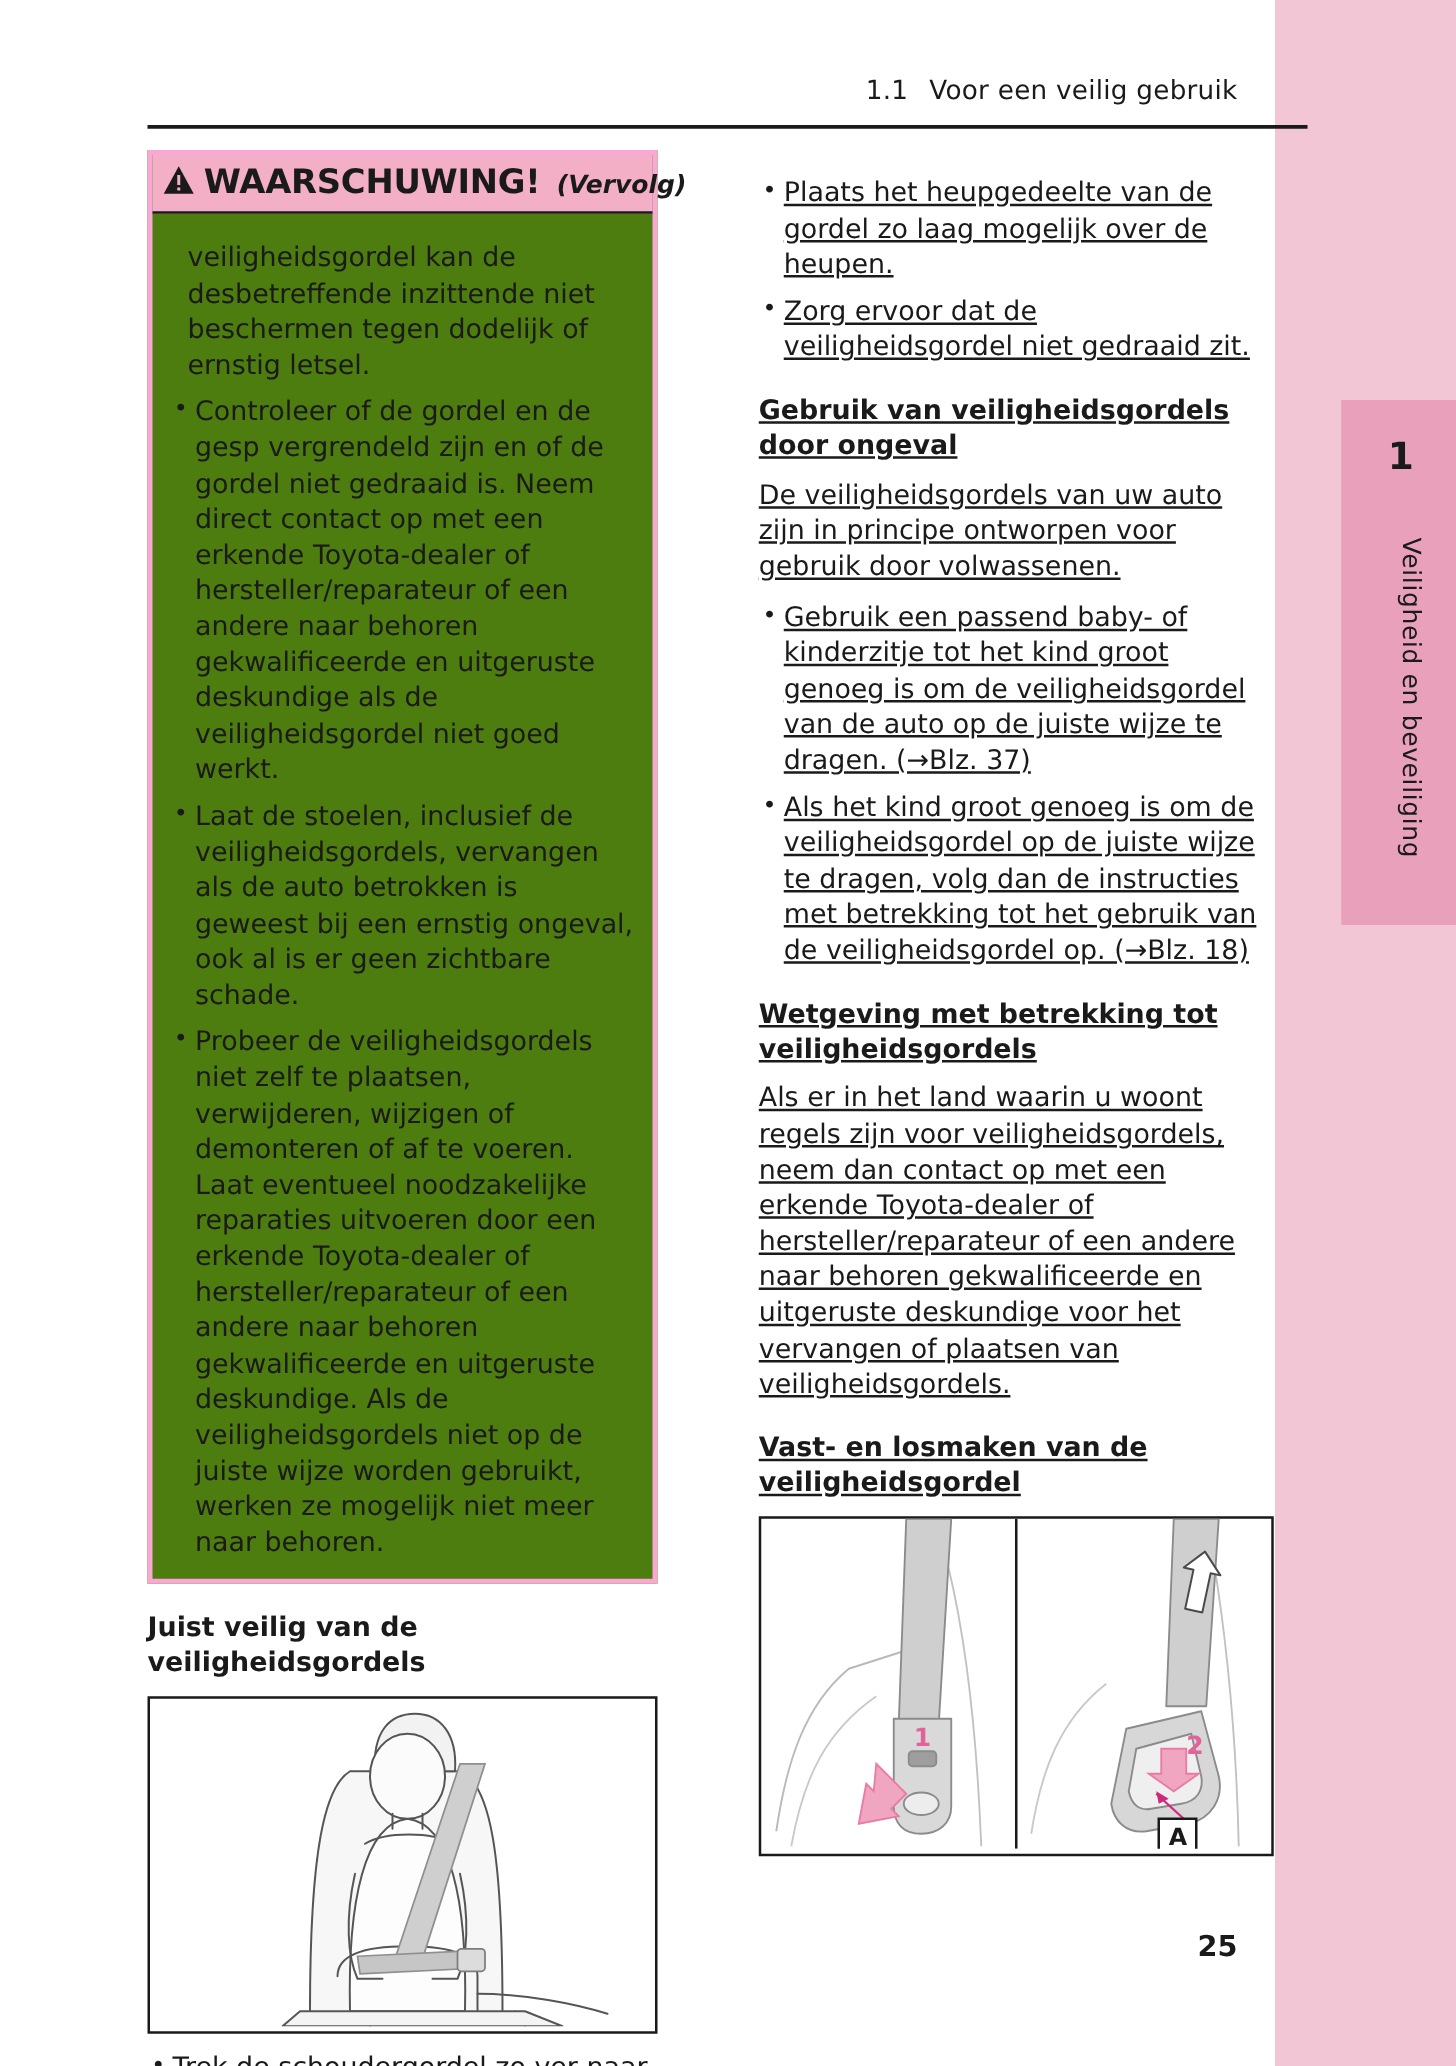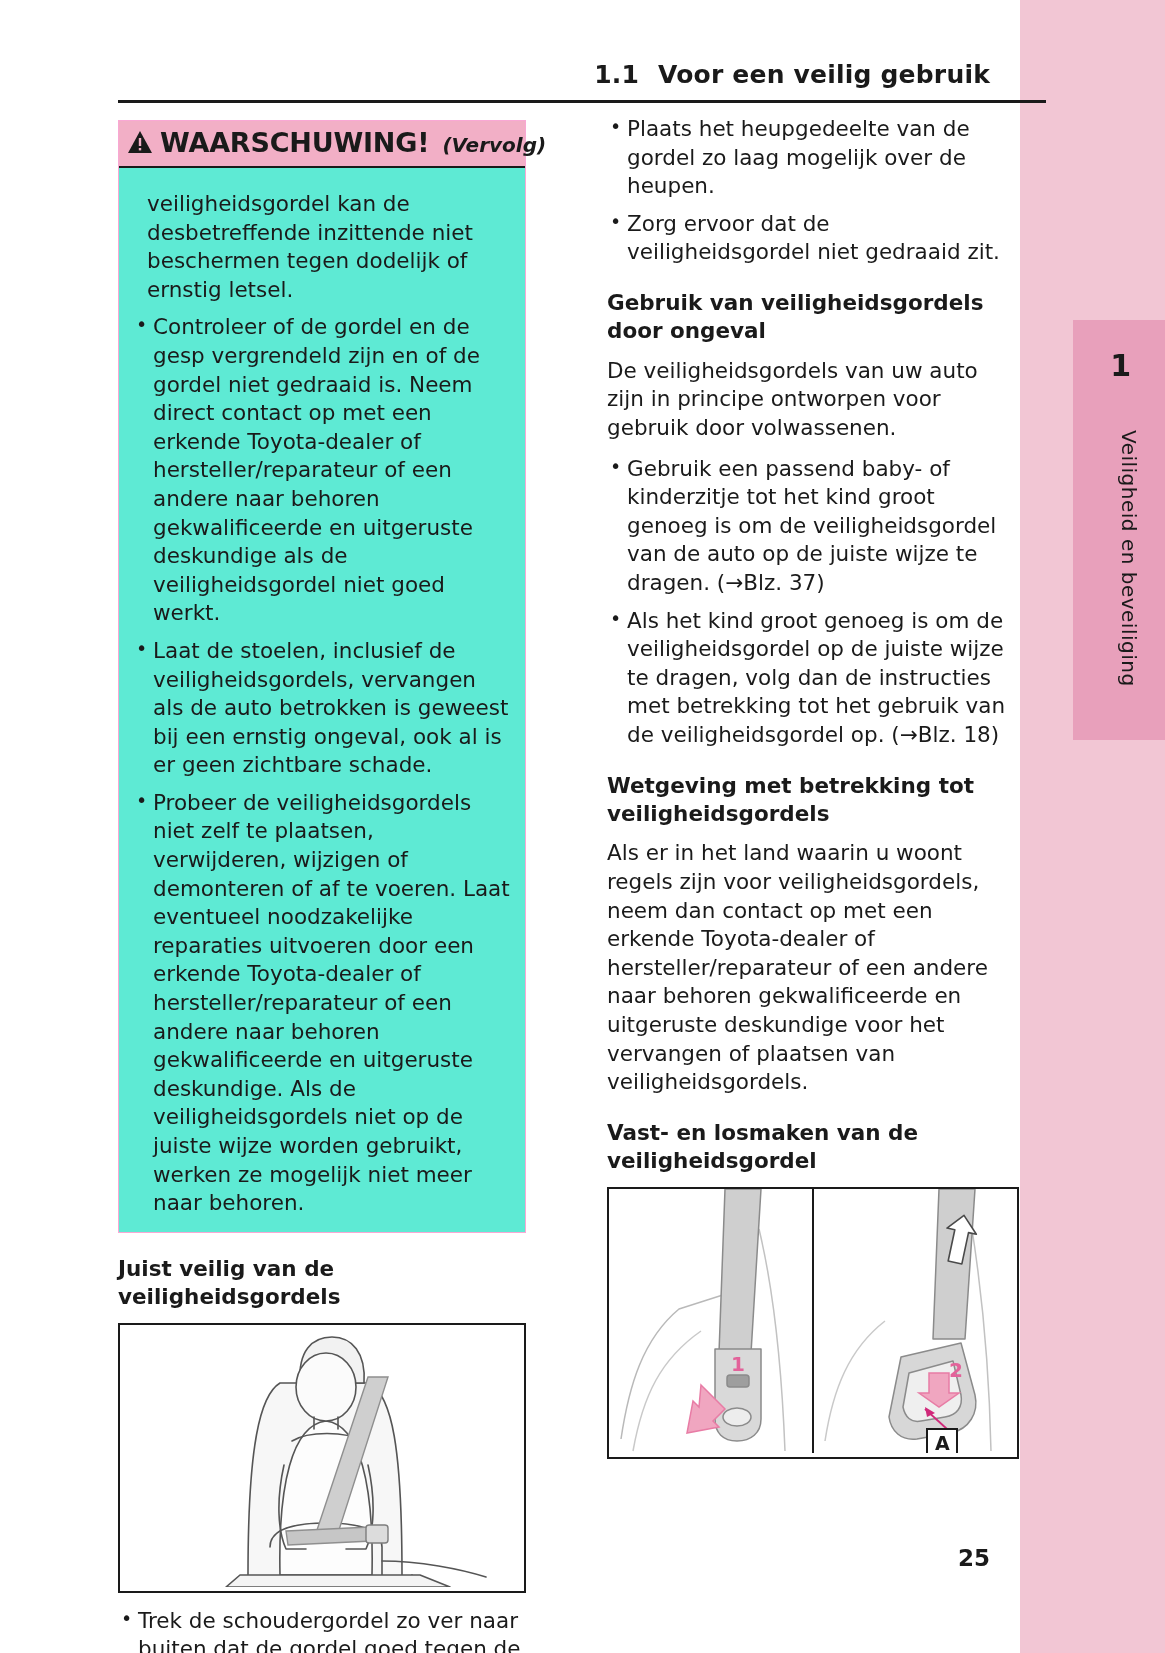--- a/index.html
+++ b/index.html
@@ -57,22 +57,22 @@
     left: 0;
     top: 0;
     width: 1020px;
     height: 1653px;
   }
 
   .header {
     position: absolute;
     top: 60px;
     right: 30px;
-    font-size: 25px;
-    font-weight: bold;
+    font-size: 21px;
+    font-weight: normal;
     color: #1a1a1a;
     letter-spacing: 0.2px;
   }
   .header .sec { margin-right: 10px; }
 
   .header-rule {
     position: absolute;
     left: 118px;
     top: 100px;
     width: 928px;
@@ -83,28 +83,29 @@
   
   .col-left {
     position: absolute;
     left: 118px;
     top: 120px;
     width: 408px;
   }
   .col-right {
     position: absolute;
     left: 607px;
-    top: 106px;
+    top: 132px;
     width: 412px;
+    text-decoration: underline;
   }
 
   
   .warn-box {
-    border: 1px solid #f9a8d4;
-    background: #5eead4;
+    border: 4px solid #f9a8d4;
+    background: #4d7c0f;
   }
   .warn-head {
     background: #f2afc6;
     border-bottom: 2px solid #1a1a1a;
     padding: 6px 8px 8px 8px;
     text-align: center;
     white-space: nowrap;
   }
   .warn-tri {
     display: inline-block;

